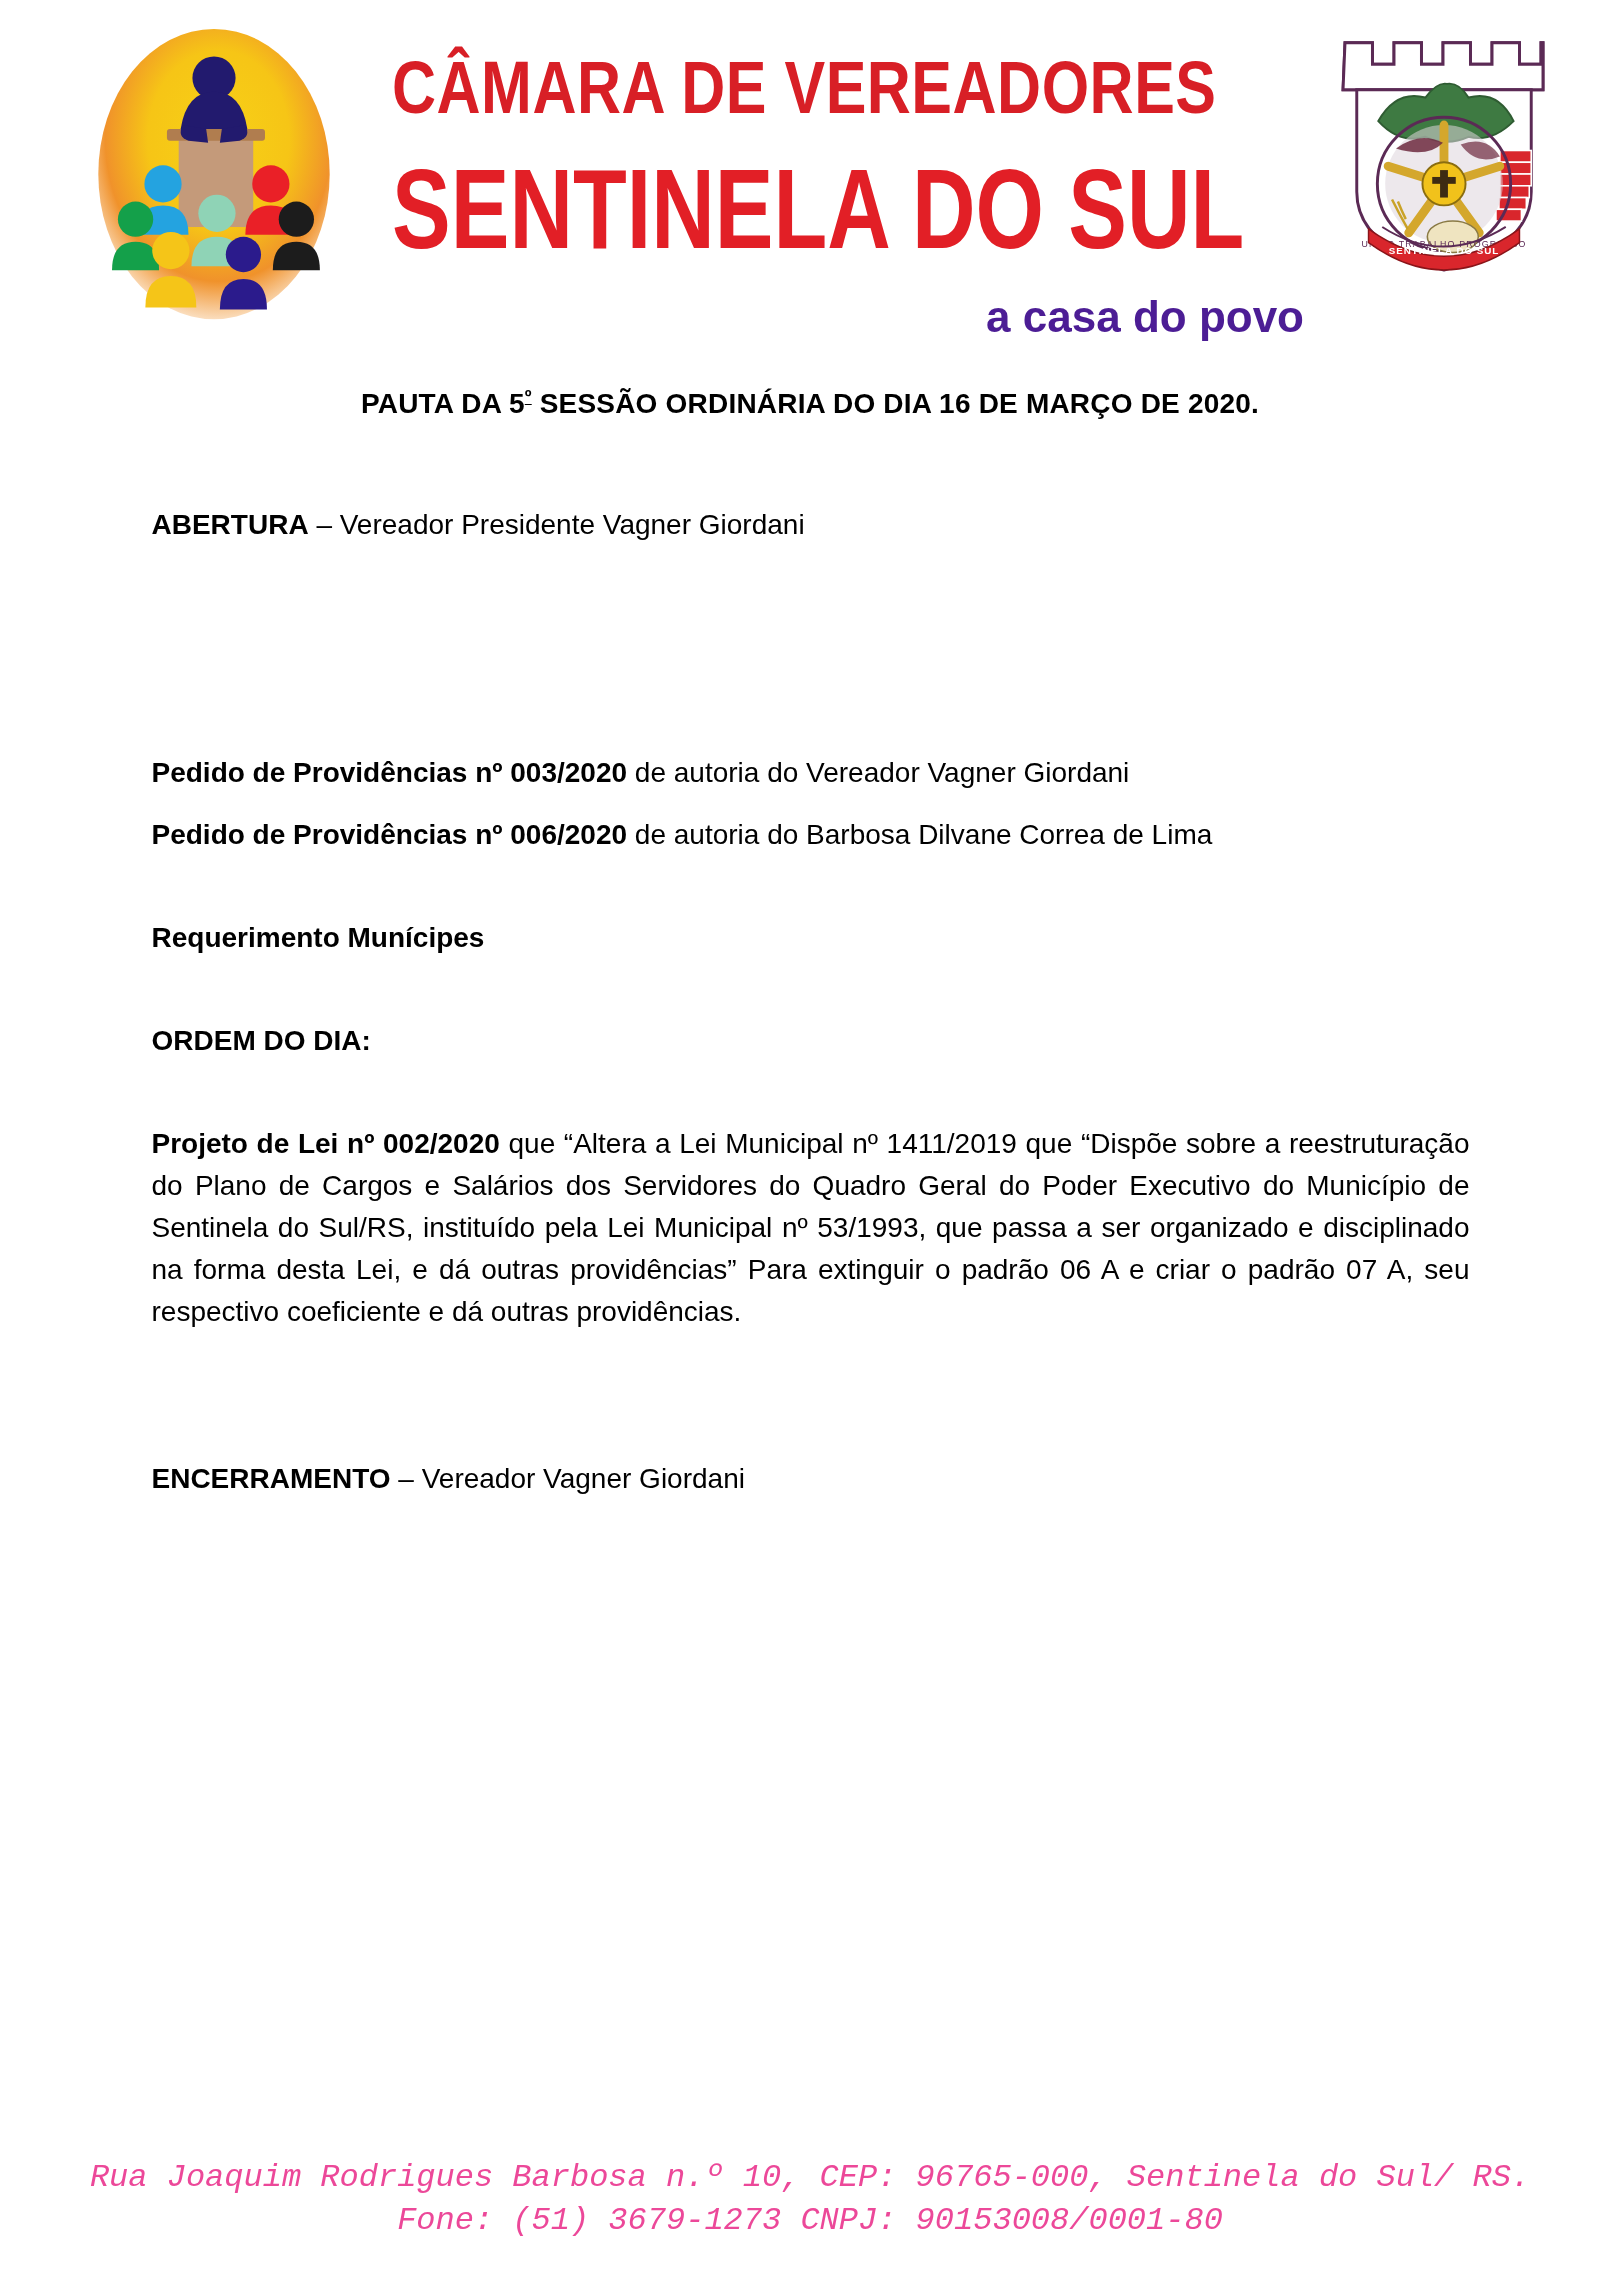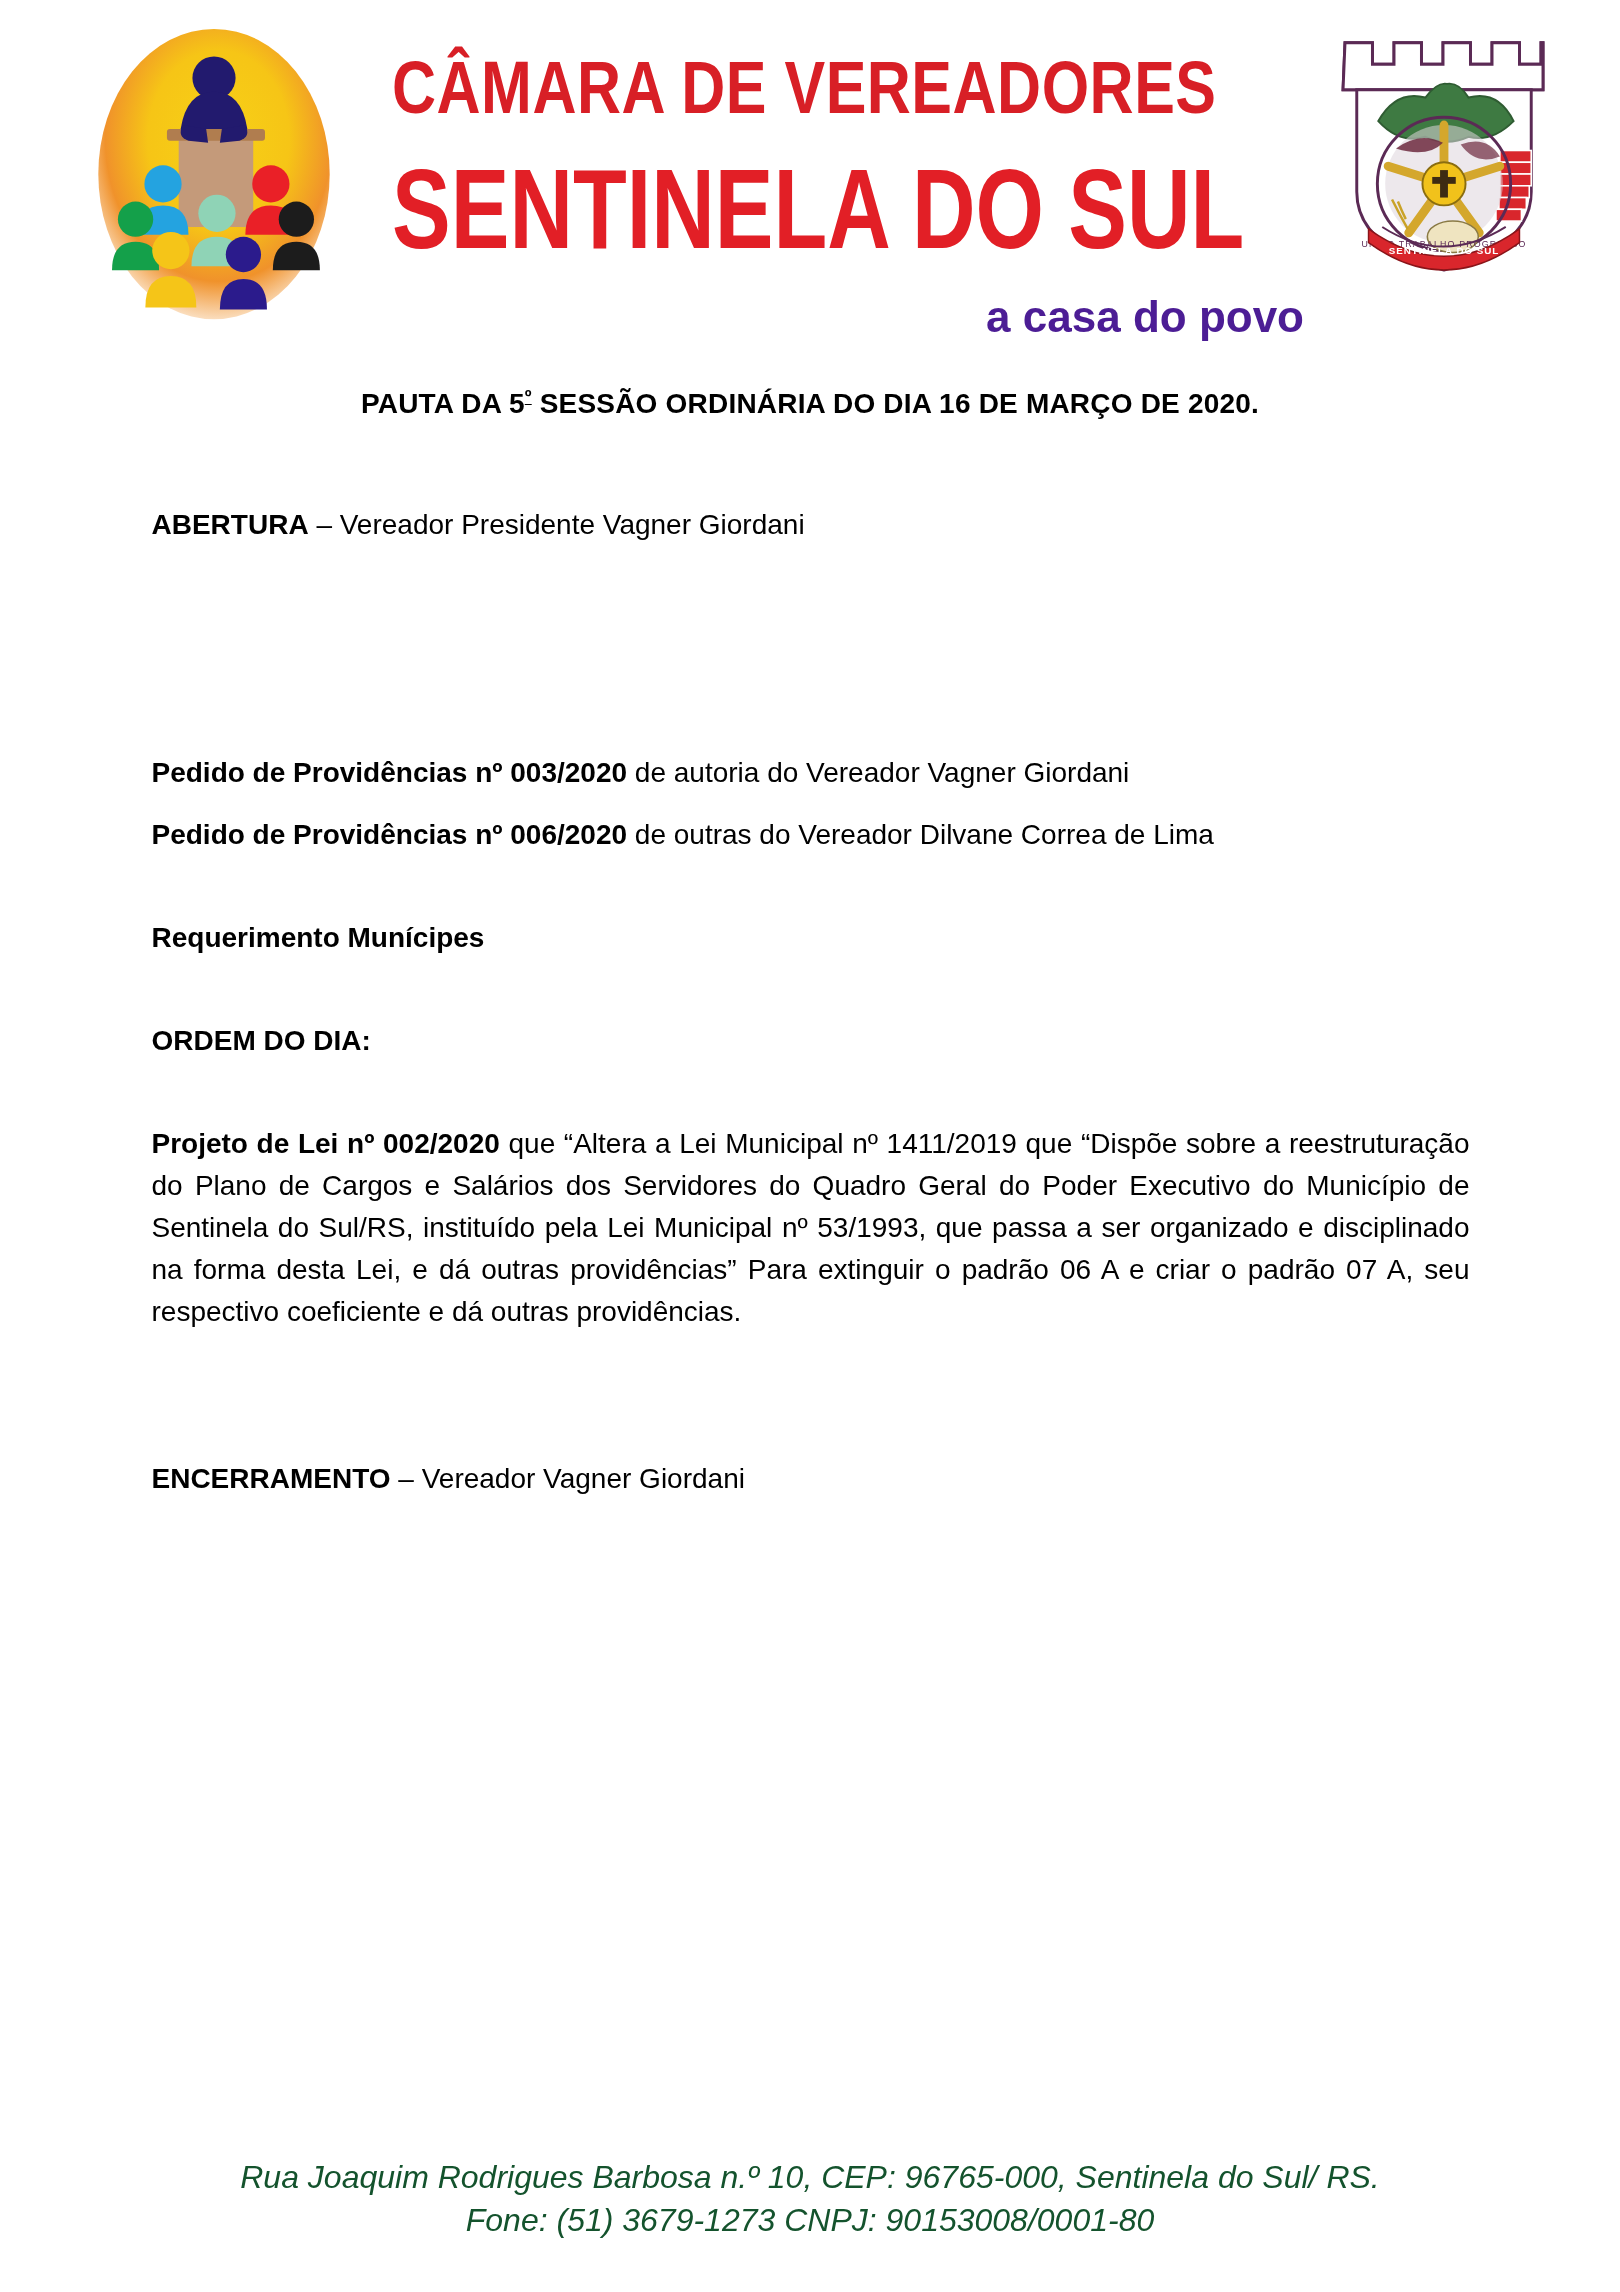--- a/index.html
+++ b/index.html
@@ -131,25 +131,25 @@
     line-height: 1.5;
   }
 
   
   .footer {
     position: absolute;
     left: 0;
     right: 0;
     bottom: 51px;
     text-align: center;
-    font-family: Liberation Sans, sans-serif;
+    font-family: Liberation Mono, monospace;
     font-style: italic;
     font-size: 32px;
     line-height: 1.35;
-    color: #14532d;
+    color: #ec4899;
   }
 </style>
 </head>
 <body>
 
 <div class="page">
 
   <div class="header">
 
     <div class="logo-emblem">
@@ -279,21 +279,21 @@
 
     <div class="spacer-md"></div>
 
     <p class="blk">
       <span class="b">Pedido de Providências nº 003/2020</span><span> de autoria do Vereador Vagner Giordani</span>
     </p>
 
     <div class="spacer-xs"></div>
 
     <p class="blk">
-      <span class="b">Pedido de Providências nº 006/2020</span><span> de outras do Vereador Dilvane Correa de Lima</span>
+      <span class="b">Pedido de Providências nº 006/2020</span><span> de autoria do Barbosa Dilvane Correa de Lima</span>
     </p>
 
     <div class="spacer-md"></div>
 
     <p class="blk">
       <span class="b">Requerimento Munícipes</span>
     </p>
 
     <div class="spacer-md"></div>
 

